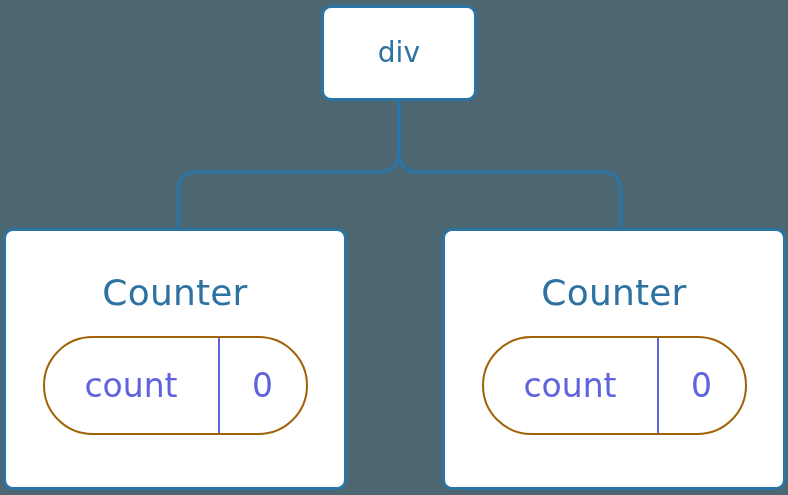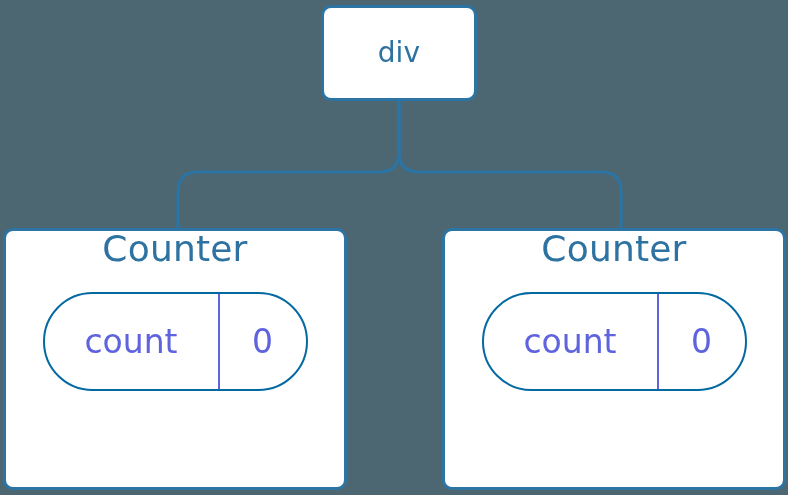--- a/index.html
+++ b/index.html
@@ -60,20 +60,21 @@
   }
 
   .node--root .node__title {
     font-size: 28px;
   }
 
   
   .node--child {
     top: 228px;
     height: 262px;
+    padding-top: 44px;
   }
 
   .node--child-left {
     left: 3px;
     width: 344px;
   }
 
   .node--child-right {
     left: 442px;
     width: 344px;
@@ -84,21 +85,21 @@
     margin-bottom: 25px;
   }
 
   
   .state-pill {
     box-sizing: border-box;
     display: flex;
     align-items: stretch;
     width: 265px;
     height: 99px;
-    border: 2px solid #0369a1;
+    border: 2px solid #a16207;
     border-radius: 50px;
     background: #ffffff;
     overflow: hidden;
   }
 
   .state-pill__key,
   .state-pill__value {
     display: flex;
     align-items: center;
     justify-content: center;

